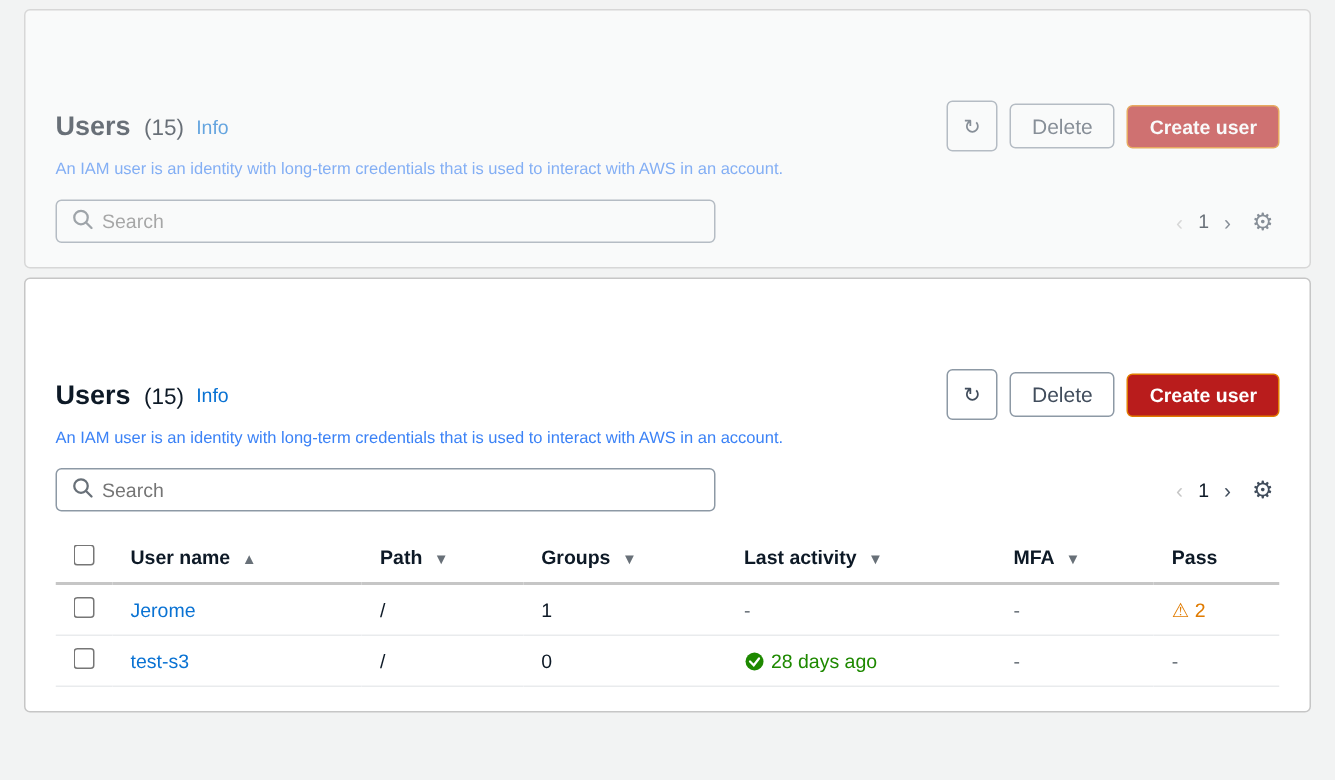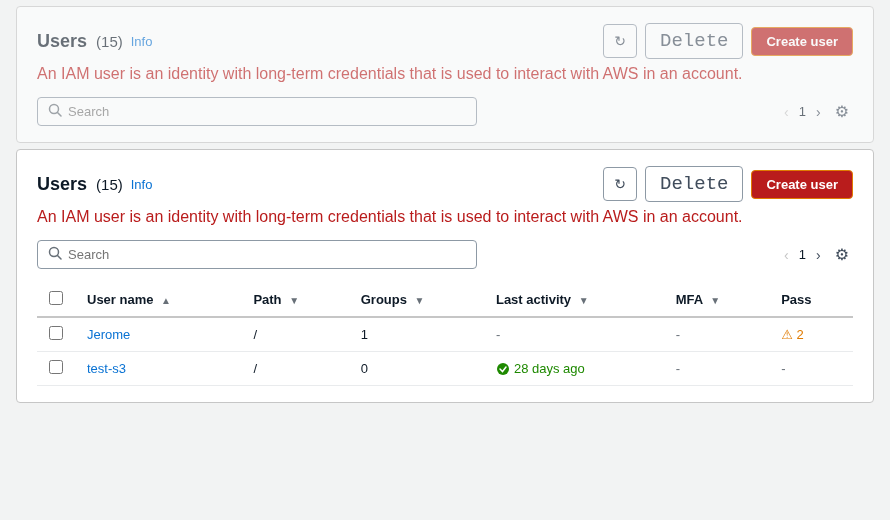--- a/index.html
+++ b/index.html
@@ -48,20 +48,21 @@
       border-radius: 4px;
       margin: 6px 16px;
       padding: 16px 20px;
     }
 
     .panel-header {
       display: flex;
       align-items: center;
       justify-content: space-between;
       margin-bottom: 6px;
+      margin-top: 44px;
     }
 
     .panel-title-area {
       display: flex;
       align-items: center;
       gap: 8px;
     }
 
     .panel-title {
       font-size: 18px;
@@ -70,22 +71,22 @@
     }
 
     .info-badge {
       color: #0972d3;
       font-size: 13px;
       font-weight: 400;
       cursor: pointer;
     }
 
     .panel-description {
-      font-size: 16px;
-      color: #b91c1c;
+      font-size: 11px;
+      color: #3b82f6;
       margin-bottom: 14px;
     }
 
     
     .toolbar {
       display: flex;
       align-items: center;
       gap: 8px;
     }
 
@@ -103,23 +104,22 @@
       font-size: 14px;
     }
 
     .btn-secondary {
       background: #ffffff;
       border: 1px solid #8d99a5;
       border-radius: 4px;
       padding: 6px 14px;
       cursor: pointer;
       color: #414d5c;
-      font-size: 19px;
+      font-size: 14px;
       font-weight: 400;
-      font-family: Liberation Mono, monospace;
     }
 
     .btn-primary {
       background: #b91c1c;
       border: 1px solid #e07b01;
       border-radius: 4px;
       padding: 6px 14px;
       cursor: pointer;
       color: #ffffff;
       font-size: 13px;

